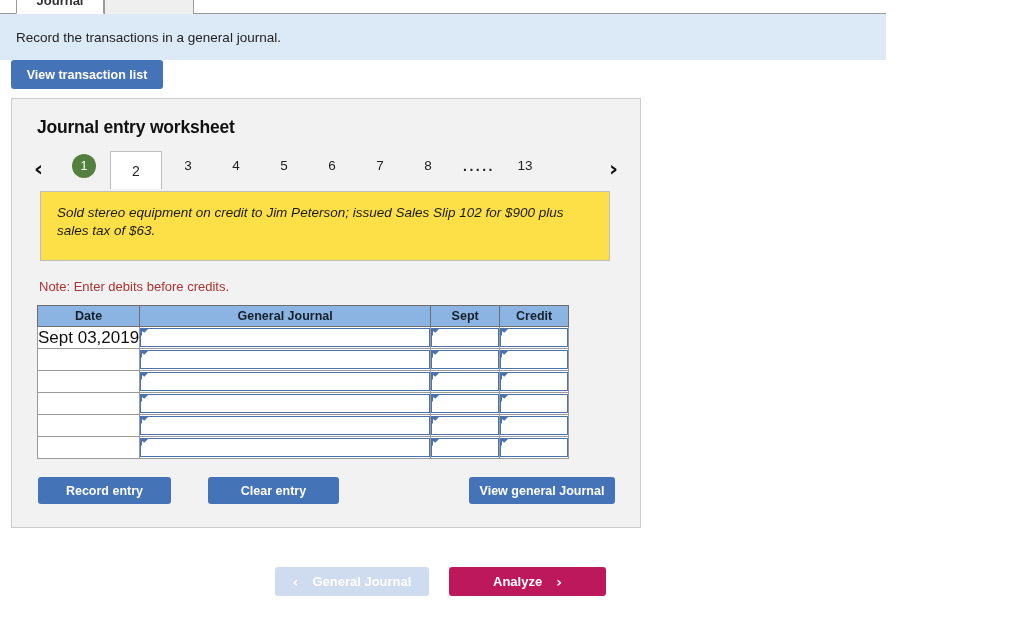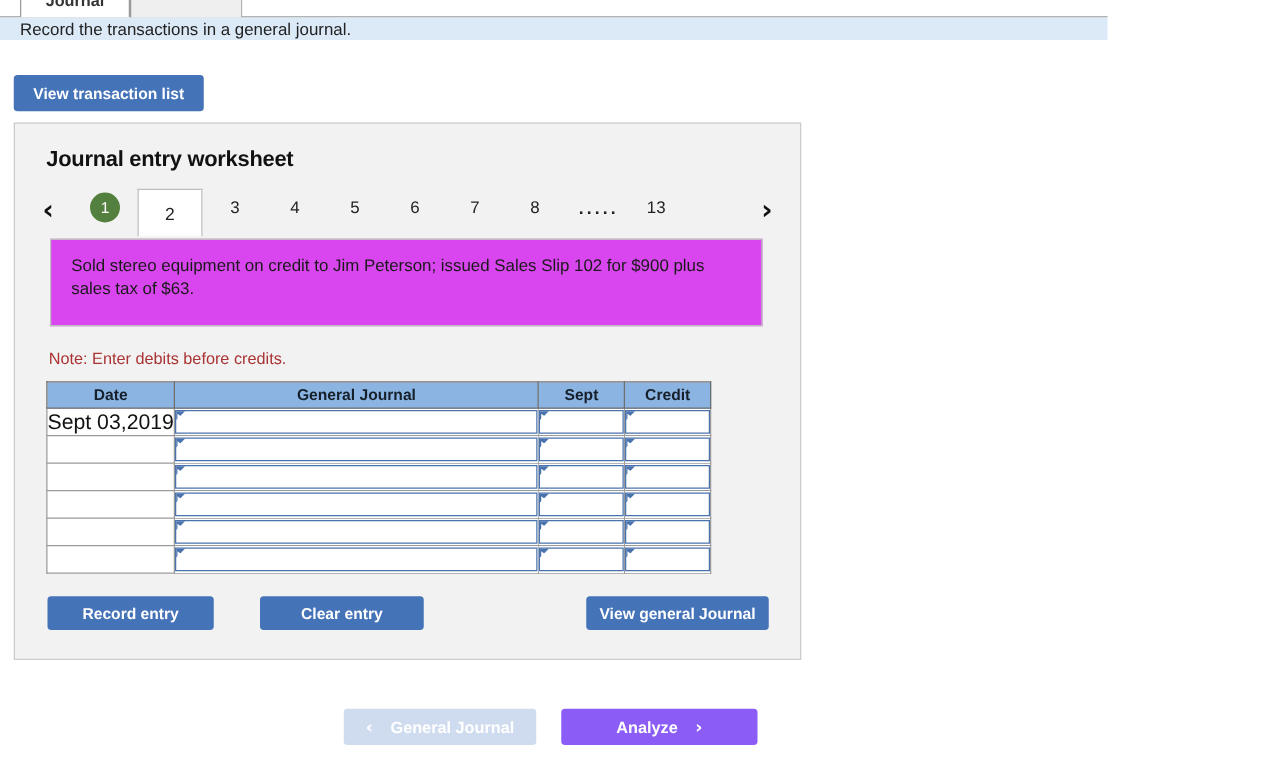--- a/index.html
+++ b/index.html
@@ -52,21 +52,21 @@
     width: 90px;
     background: #efefef;
     z-index: 2;
   }
 
   
   .banner {
     position: absolute;
     left: 0; top: 14px;
     width: 886px;
-    height: 18px;
+    height: 46px;
     background: #dceaf7;
     box-sizing: border-box;
     display: flex;
     align-items: center;
     padding-left: 16px;
   }
   .banner-text {
     font-size: 13.5px;
     color: #222;
   }
@@ -170,25 +170,26 @@
     font-size: 14px;
     cursor: default;
   }
 
   
   .txn-box {
     position: absolute;
     left: 28px; top: 92px;
     width: 570px;
     height: 70px;
-    background: #d946ef;
+    background: #fde047;
     border: 1px solid #bdbdbd;
     box-sizing: border-box;
     padding: 12px 16px 0 16px;
     z-index: 4;
+    font-style: italic;
   }
   .txn-text {
     font-size: 13.5px;
     line-height: 18px;
     color: #1a1a1a;
   }
 
   .note {
     position: absolute;
     left: 27px; top: 180px;
@@ -296,21 +297,21 @@
   }
   #nav-prev {
     left: 275px; top: 567px;
     width: 154px;
     background: #cfdcef;
     cursor: default;
   }
   #nav-next {
     left: 449px; top: 567px;
     width: 157px;
-    background: #8b5cf6;
+    background: #be185d;
     cursor: pointer;
   }
   .nav-chev {
     font-size: 14px;
     font-weight: bold;
     font-family: "DejaVu Sans", sans-serif;
   }
 </style>
 </head>
 <body>

